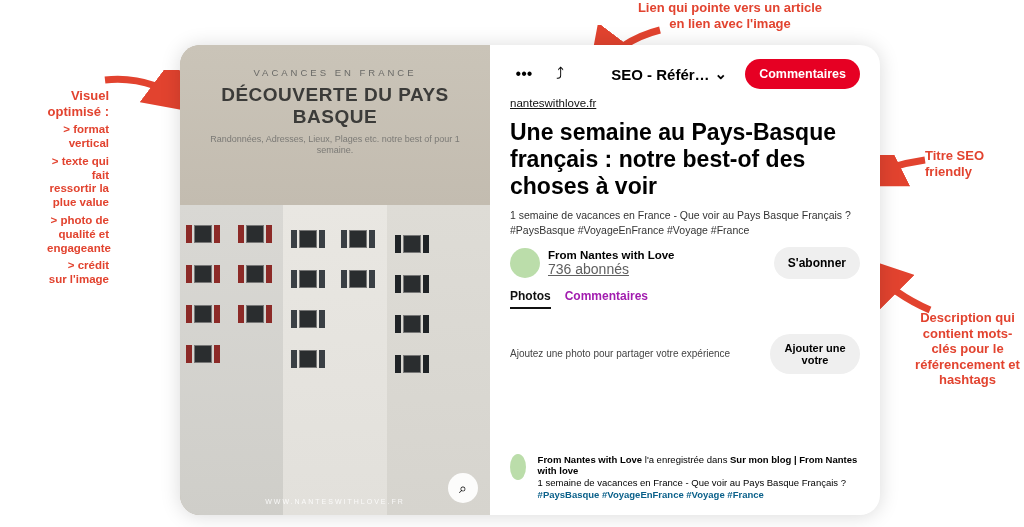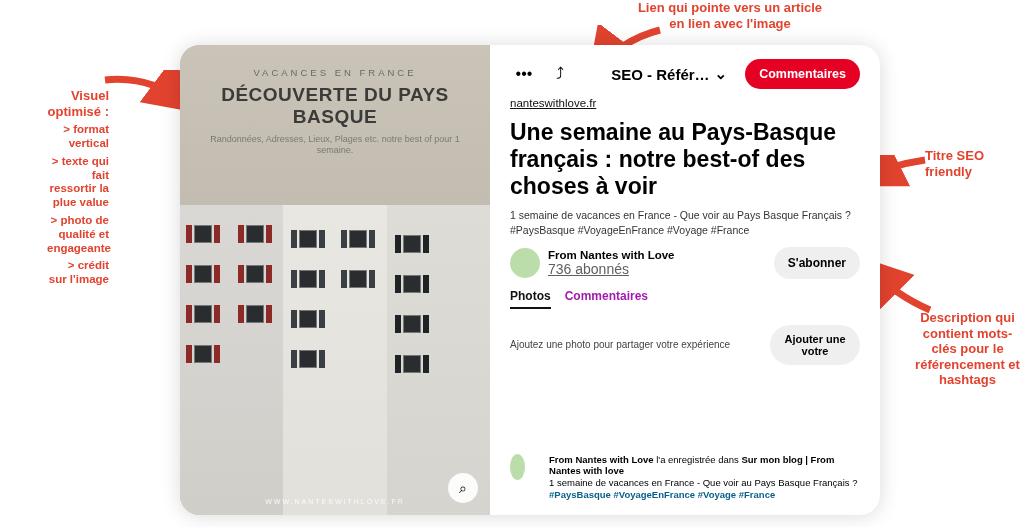--- a/index.html
+++ b/index.html
@@ -149,32 +149,32 @@
     margin-bottom:10px;
   }
   .author-row { display:flex; align-items:center; gap:8px; margin-bottom:10px; }
   .avatar { width:30px; height:30px; border-radius:50%; background:#bda; }
   .author-meta .nm { font-size:11.5px; font-weight:600; }
   .author-meta .fl { font-size:14px; color:#5f5f5f;text-decoration:underline; }
   .follow-btn {
     margin-left:auto; background:#efefef; border-radius:20px;
     font-size:12px; font-weight:600; padding:9px 14px; cursor:pointer;
   }
-  .tabs { display:flex; gap:14px; font-size:12px; margin-bottom:16px; }
+  .tabs { display:flex; gap:14px; font-size:12px; margin-bottom:25px; }
   .tab { font-weight:600; padding-bottom:4px; cursor:pointer; color:#a21caf; }
   .tab.active { color:#111; border-bottom:2px solid #111; }
   .tried-row { display:flex; align-items:center; gap:10px; margin-bottom:8px; }
   .tried-txt { font-size:10px; color:#444; line-height:1.3; }
   .pill {
     background:#efefef; border-radius:20px; font-size:11px;
     font-weight:600; padding:8px 12px; text-align:center; cursor:pointer;
     line-height:1.1;
   }
   .saved-block {
-    margin-top:auto; display:flex; gap:24px; font-size:9.5px; line-height:1.25;
+    margin-top:auto; display:flex; gap:12px; font-size:9.5px; line-height:1.25;
     align-items:flex-start;
   }
   .saved-block .avatar { width:26px; height:26px; }
   .saved-block .hashtags { color:#0a608a; font-weight:600; }
   .saved-block b { font-weight:700; }
 
 </style>
 </head>
 <body>
 

